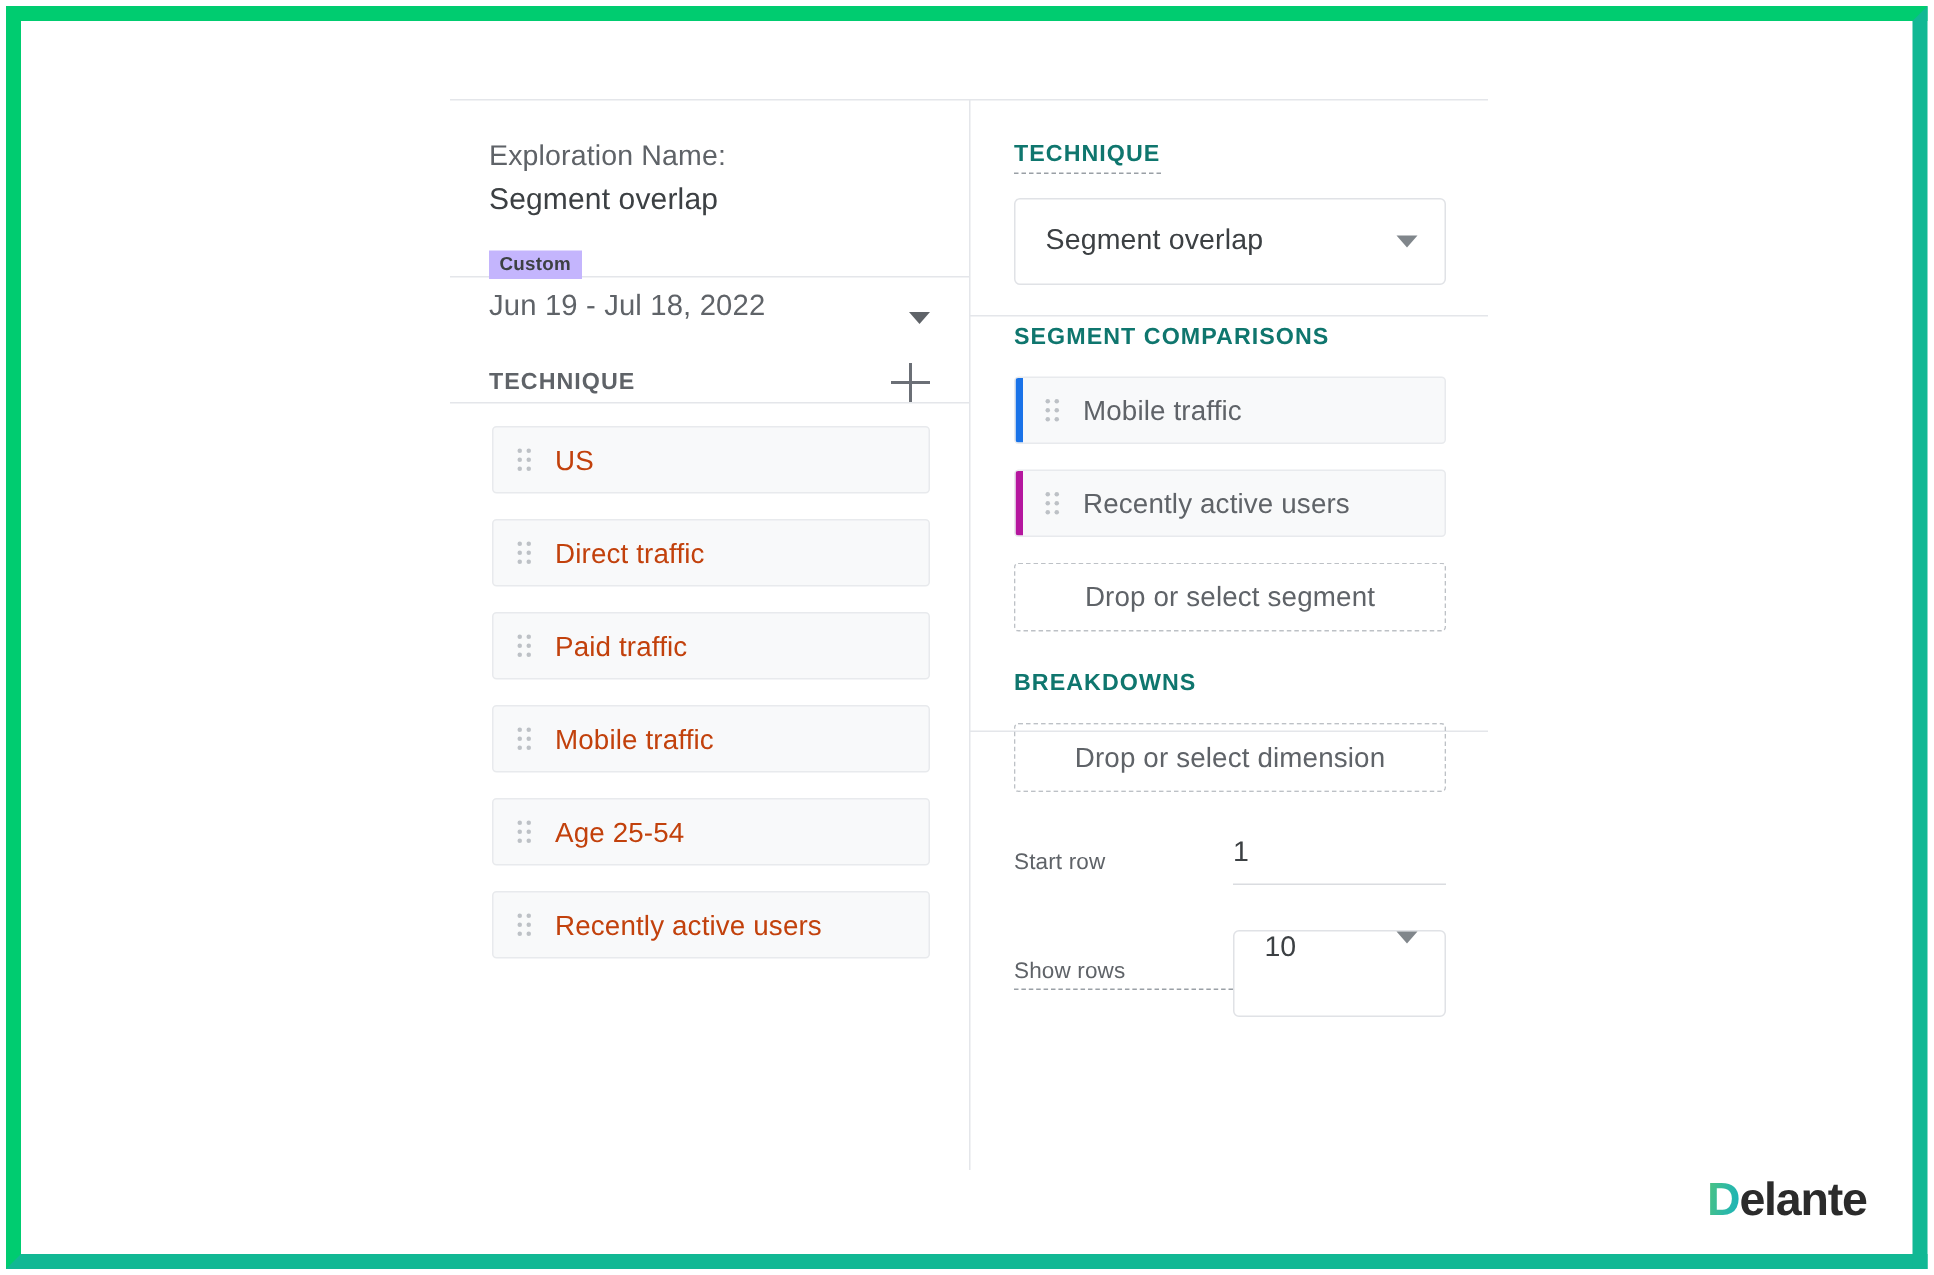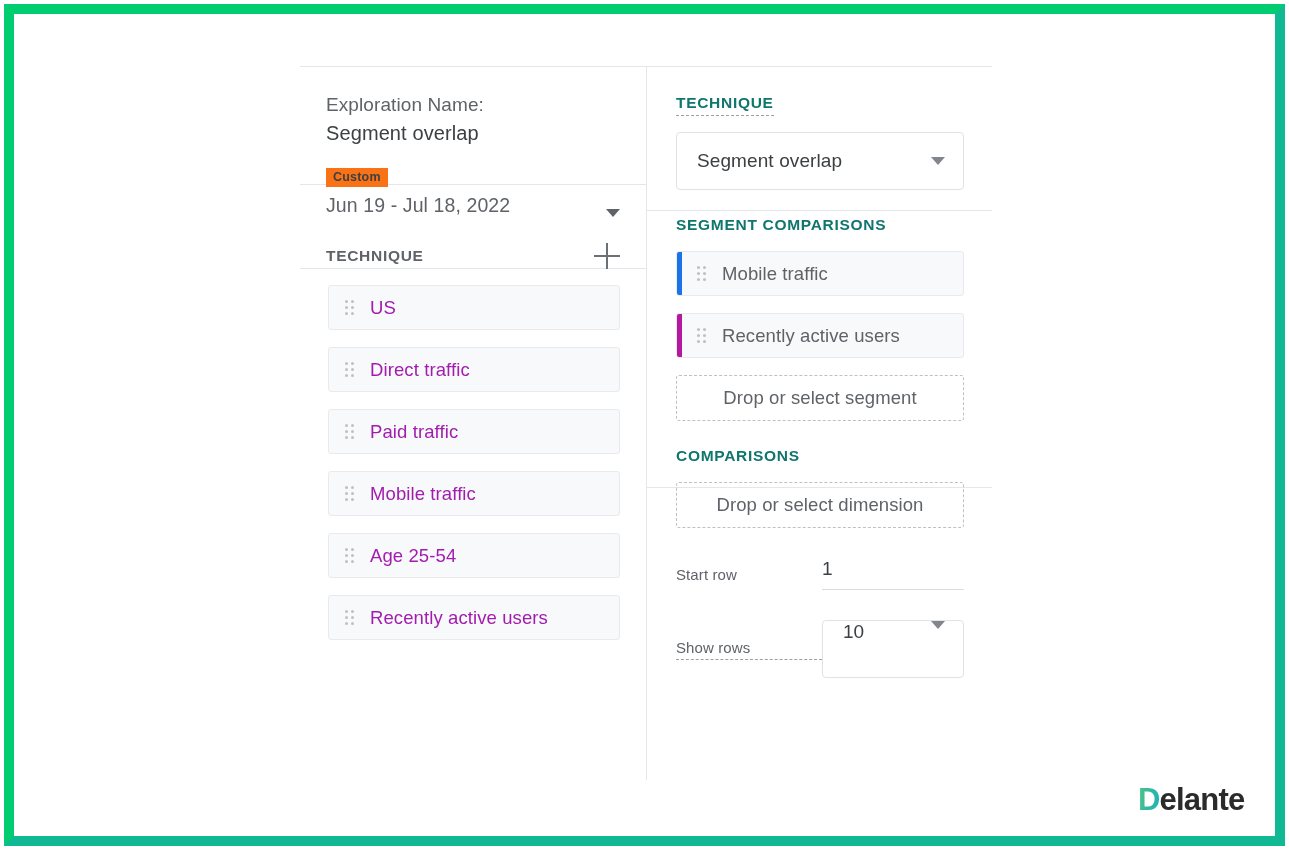--- a/index.html
+++ b/index.html
@@ -68,21 +68,21 @@
     letter-spacing: .1px;
     padding: 6px 0 0 26px;
   }
 
   .date-block { padding: 22px 0 0 26px; }
   .custom-badge {
     display: inline-block;
     font-size: 12.5px;
     font-weight: bold;
     color: #3c4043;
-    background: #f97316;
+    background: #c4b5fd;
     padding: 2px 7px 3px 7px;
     letter-spacing: .2px;
   }
   .date-row {
     display: flex;
     align-items: flex-end;
     margin-top: 7px;
     width: 294px;
   }
   .date-text {
@@ -134,21 +134,21 @@
     align-items: center;
     height: 45px;
     background: #f8f9fa;
     border: 1px solid #e8eaed;
     border-radius: 3px;
     margin-bottom: 17px;
     box-sizing: border-box;
   }
   .chip .label {
     font-size: 18.5px;
-    color: #a21caf;
+    color: #c2410c;
     letter-spacing: .1px;
   }
 
   
   .grip {
     flex: 0 0 auto;
     width: 9px;
     margin: 0 16px 0 16px;
     display: grid;
     grid-template-columns: 3px 3px;
@@ -447,21 +447,21 @@
               <i></i>
             </span>
           <span class="label">Recently active users</span>
         </div>
       </div>
 
       <div class="dropzone">Drop or select segment</div>
     </div>
 
     <div class="breakdown-block">
-      <span class="sec-title">COMPARISONS</span>
+      <span class="sec-title">BREAKDOWNS</span>
 
       <div class="dropzone">Drop or select dimension</div>
 
       <div class="field-row">
         <span class="field-label">Start row</span>
         <span class="underline-input">
           <span class="val">1</span>
         </span>
       </div>
 

